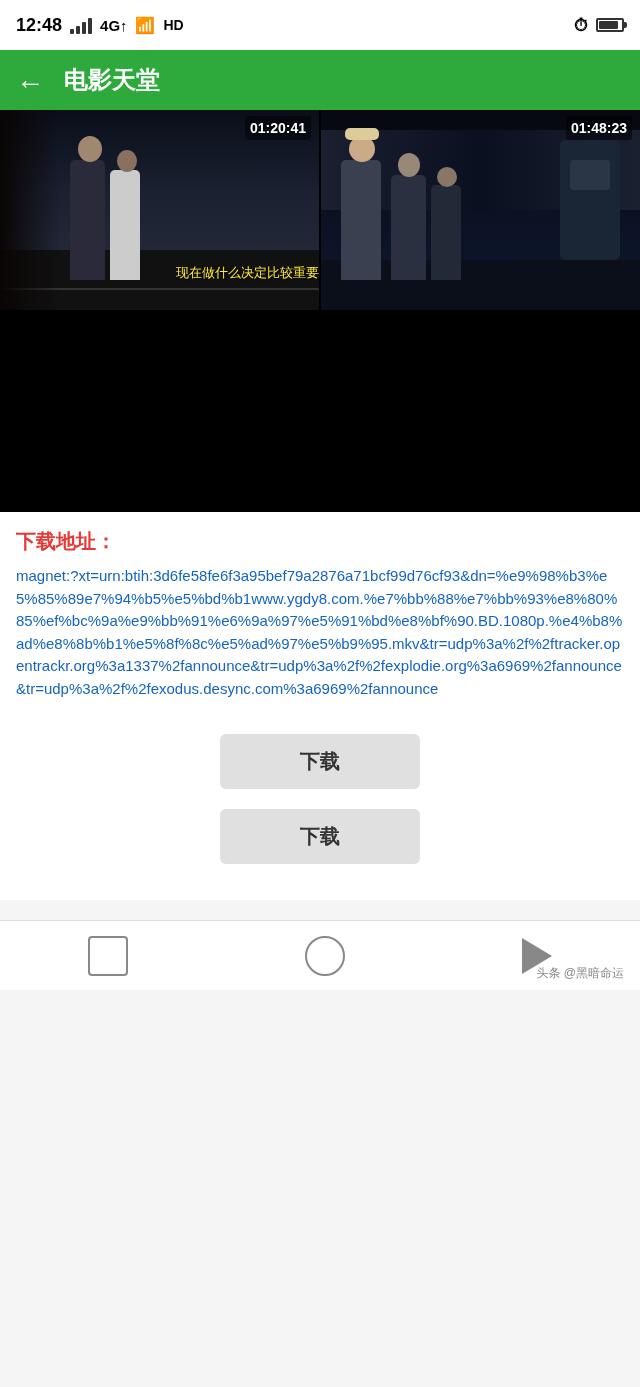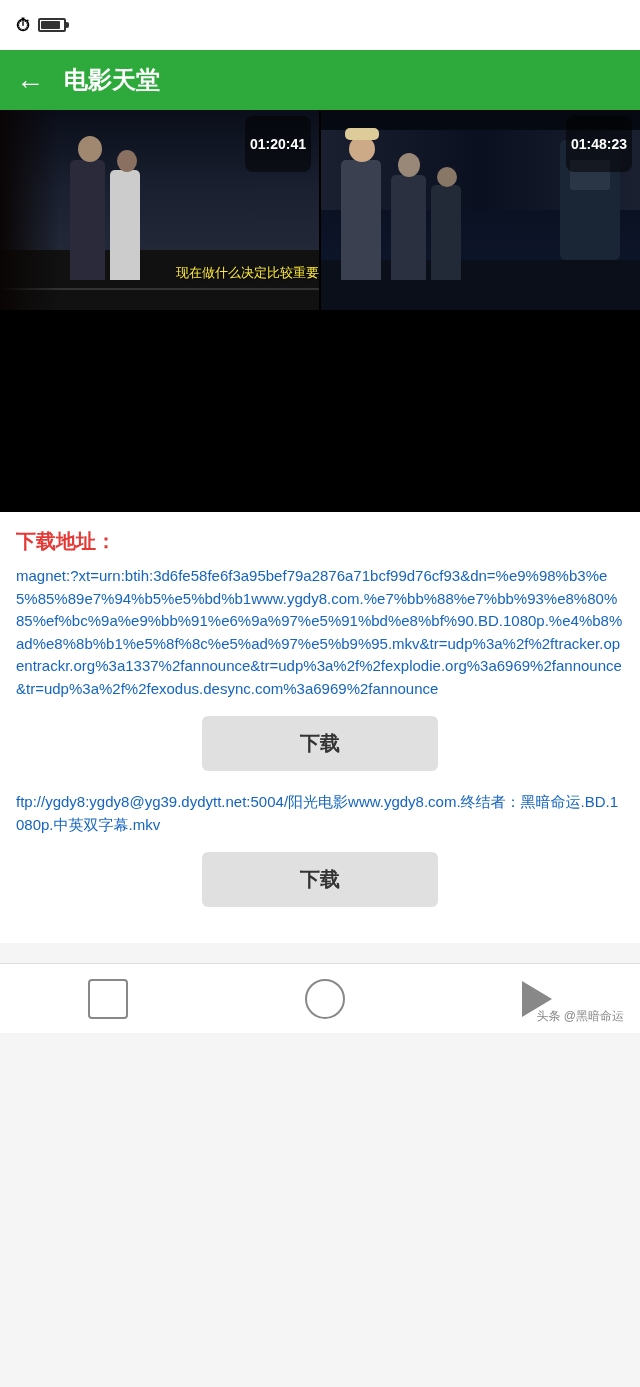--- a/index.html
+++ b/index.html
@@ -129,22 +129,22 @@
     }
 
     .timestamp {
       position: absolute;
       top: 6px;
       right: 8px;
       color: white;
       font-size: 14px;
       font-weight: bold;
       background: rgba(0,0,0,0.5);
-      padding: 20px 5px;
-      border-radius: 8px;
+      padding: 4px 5px;
+      border-radius: 3px;
     }
 
     
     .subtitle-zh {
       position: absolute;
       bottom: 28px;
       left: 0;
       right: 0;
       text-align: right;
       color: #ffeb3b;
@@ -173,26 +173,26 @@
       font-size: 20px;
       font-weight: bold;
       margin-bottom: 10px;
     }
 
     .magnet-link {
       color: #1565c0;
       font-size: 15px;
       line-height: 1.5;
       word-break: break-all;
-      margin-bottom: 16px;
+      margin-bottom: 34px;
     }
 
     .download-btn {
       display: block;
-      width: 236px;
+      width: 200px;
       margin: 0 auto 20px auto;
       padding: 14px 0;
       background: #e0e0e0;
       border: none;
       border-radius: 6px;
       font-size: 20px;
       color: #333;
       text-align: center;
       cursor: pointer;
       font-weight: bold;
@@ -247,20 +247,32 @@
       right: 16px;
       bottom: 8px;
       font-size: 12px;
       color: #888;
     }
   </style>
 </head>
 <body>
 
 <div class="status-bar">
+  <div class="status-left">
+    <span>12:48</span>
+    <div class="signal-bars">
+      <div class="signal-bar" style="height:5px;"></div>
+      <div class="signal-bar" style="height:8px;"></div>
+      <div class="signal-bar" style="height:12px;"></div>
+      <div class="signal-bar" style="height:16px;"></div>
+    </div>
+    <span style="font-size:15px;font-weight:bold;">4G↑</span>
+    <span class="wifi-icon">📶</span>
+    <span style="font-size:14px;">HD  </span>
+  </div>
   <div class="status-right">
     <span>⏱</span>
     <div class="battery-icon">
       <div class="battery-fill"></div>
     </div>
   </div>
 </div>
 
 <div class="app-bar">
   <span class="back-arrow">←</span>
@@ -311,21 +323,20 @@
     <div class="timestamp">01:48:23</div>
   </div>
 
 </div>
 
 <div class="content">
   <div class="download-label">下载地址：</div>
   <div class="magnet-link">magnet:?xt=urn:btih:3d6fe58fe6f3a95bef79a2876a71bcf99d76cf93&amp;dn=%e9%98%b3%e5%85%89e7%94%b5%e5%bd%b1www.ygdy8.com.%e7%bb%88%e7%bb%93%e8%80%85%ef%bc%9a%e9%bb%91%e6%9a%97%e5%91%bd%e8%bf%90.BD.1080p.%e4%b8%ad%e8%8b%b1%e5%8f%8c%e5%ad%97%e5%b9%95.mkv&amp;tr=udp%3a%2f%2ftracker.opentrackr.org%3a1337%2fannounce&amp;tr=udp%3a%2f%2fexplodie.org%3a6969%2fannounce&amp;tr=udp%3a%2f%2fexodus.desync.com%3a6969%2fannounce</div>
   <button class="download-btn">下载</button>
 
-  <div class="ftp-link">ftp://ygdy8:ygdy8@yg39.dydytt.net:5004/阳光电影www.ygdy8.com.终结者：黑暗命运.BD.1080p.中英双字幕.mkv</div>
   <button class="download-btn">下载</button>
 </div>
 
 <div class="bottom-nav">
   <div class="nav-btn"></div>
   <div class="nav-circle"></div>
   <div class="nav-triangle"></div>
   <span class="watermark">头条 @黑暗命运</span>
 </div>
 

